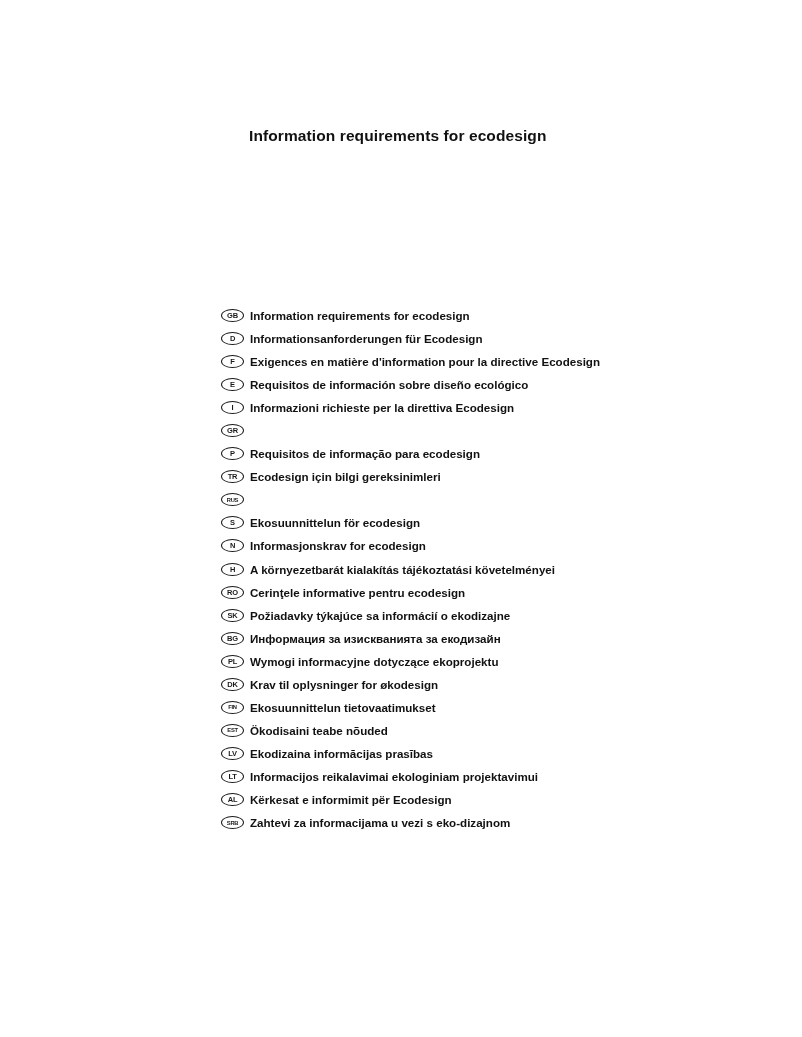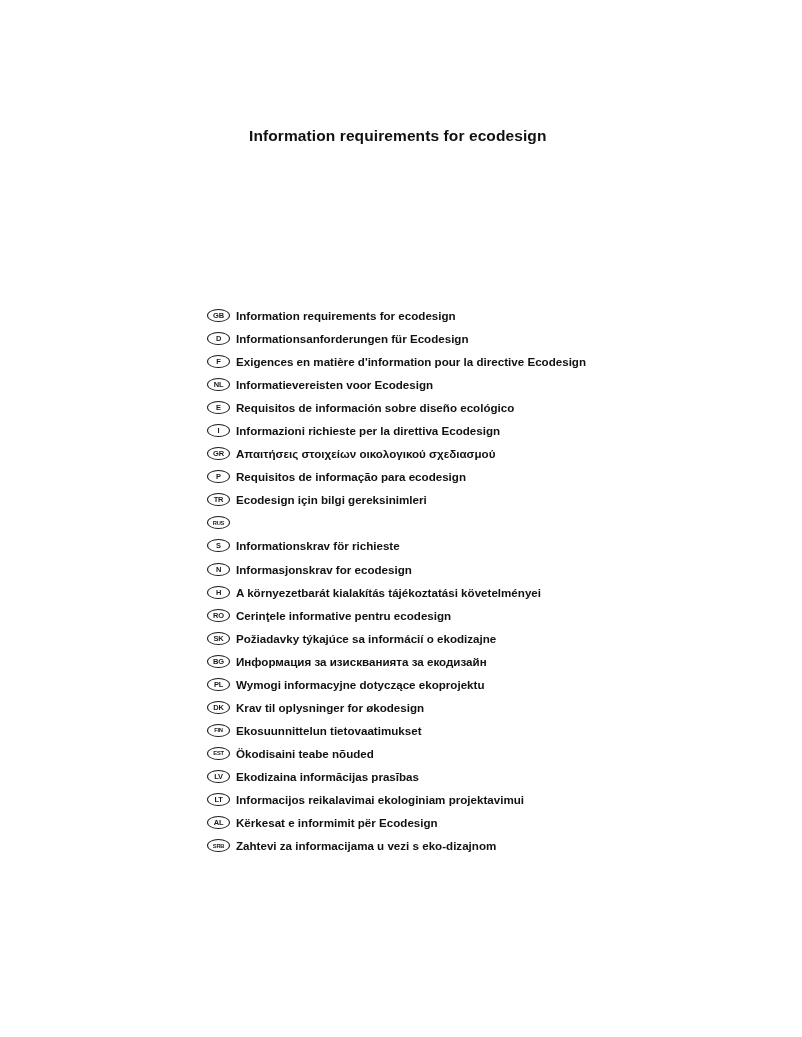--- a/index.html
+++ b/index.html
@@ -22,21 +22,21 @@
     left: 249px;
     top: 127px;
     font-size: 15.5px;
     font-weight: bold;
     letter-spacing: 0.1px;
     color: #111111;
     white-space: nowrap;
   }
   .lang-list {
     position: absolute;
-    left: 207px;
+    left: 221px;
     top: 304px;
     width: 560px;
   }
   .lang-row {
     height: 23.05px;
     display: flex;
     align-items: center;
   }
   .code-badge {
     flex: 0 0 auto;
@@ -79,49 +79,44 @@
       </div>
       <div class="lang-row">
         <span class="code-badge">D</span>
         <span class="lang-label">Informationsanforderungen für Ecodesign</span>
       </div>
       <div class="lang-row">
         <span class="code-badge">F</span>
         <span class="lang-label">Exigences en matière d'information pour la directive Ecodesign</span>
       </div>
       <div class="lang-row">
-        <span class="code-badge">NL</span>
-        <span class="lang-label">Informatievereisten voor Ecodesign</span>
-      </div>
-      <div class="lang-row">
         <span class="code-badge">E</span>
         <span class="lang-label">Requisitos de información sobre diseño ecológico</span>
       </div>
       <div class="lang-row">
         <span class="code-badge">I</span>
         <span class="lang-label">Informazioni richieste per la direttiva Ecodesign</span>
       </div>
       <div class="lang-row">
         <span class="code-badge">GR</span>
-        <span class="lang-label">Απαιτήσεις στοιχείων οικολογικού σχεδιασμού</span>
       </div>
       <div class="lang-row">
         <span class="code-badge">P</span>
         <span class="lang-label">Requisitos de informação para ecodesign</span>
       </div>
       <div class="lang-row">
         <span class="code-badge">TR</span>
         <span class="lang-label">Ecodesign için bilgi gereksinimleri</span>
       </div>
       <div class="lang-row">
         <span class="code-badge len3">RUS</span>
       </div>
       <div class="lang-row">
         <span class="code-badge">S</span>
-        <span class="lang-label">Informationskrav för richieste</span>
+        <span class="lang-label">Ekosuunnittelun för ecodesign</span>
       </div>
       <div class="lang-row">
         <span class="code-badge">N</span>
         <span class="lang-label">Informasjonskrav for ecodesign</span>
       </div>
       <div class="lang-row">
         <span class="code-badge">H</span>
         <span class="lang-label">A környezetbarát kialakítás tájékoztatási követelményei</span>
       </div>
       <div class="lang-row">

